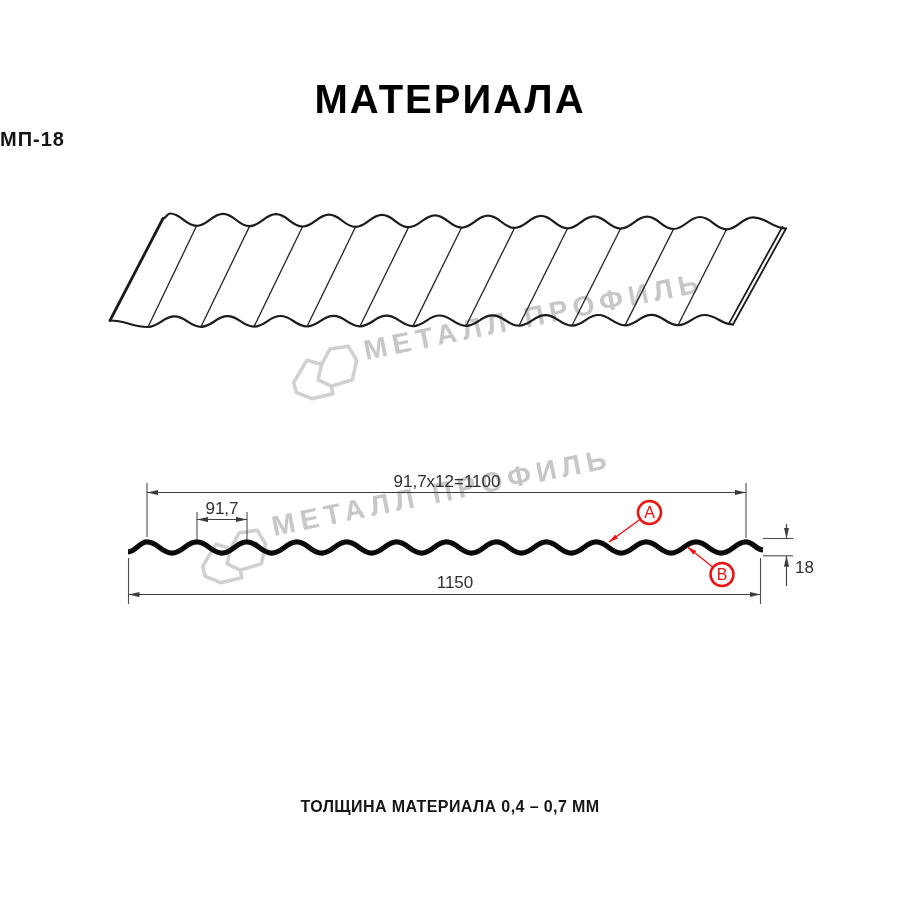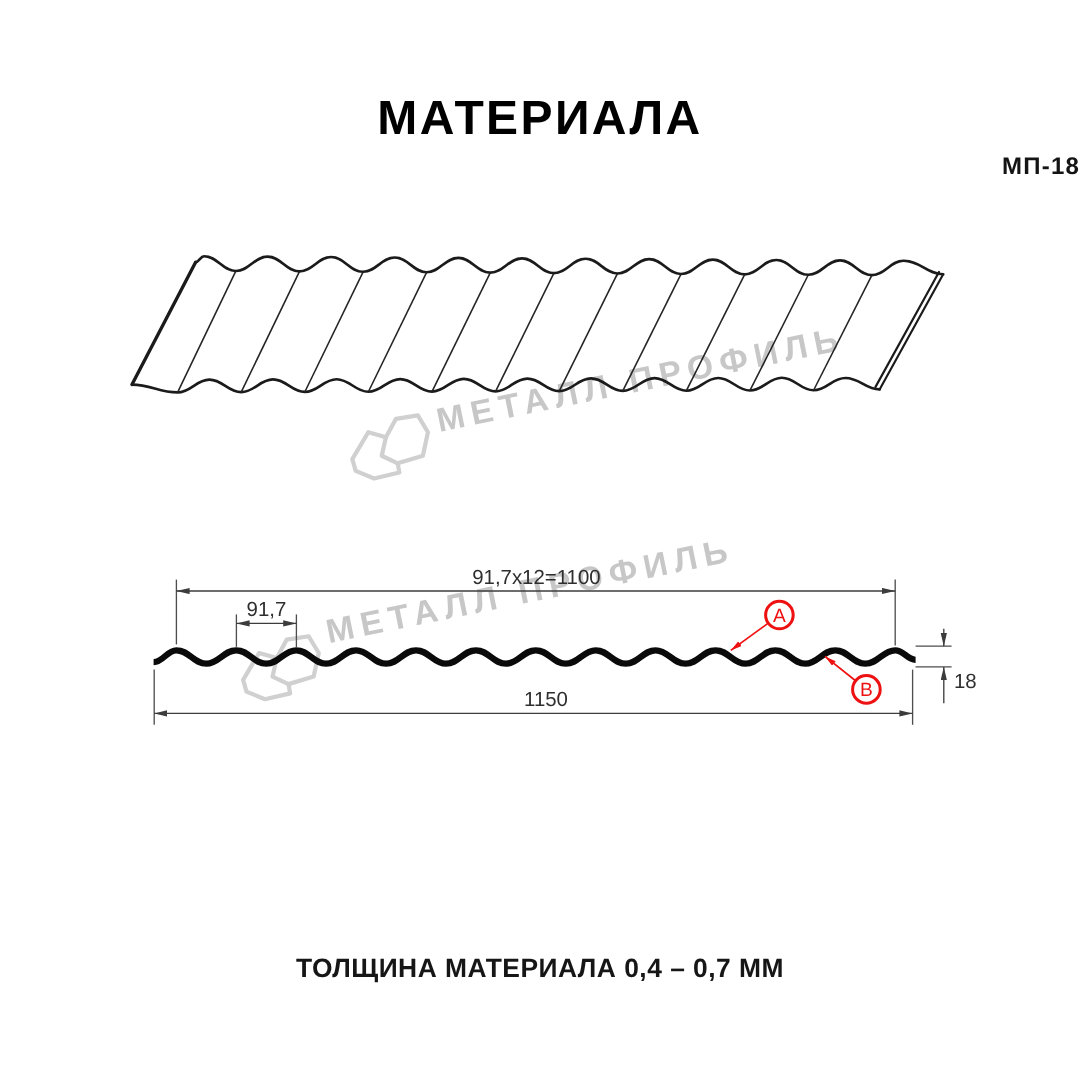--- a/index.html
+++ b/index.html
@@ -6,25 +6,25 @@
   body{
     width:900px;height:900px;position:relative;overflow:hidden;
     background:#ffffff;font-family:"Liberation Sans",sans-serif;
   }
   .page-title{
     position:absolute;top:76px;left:0;right:0;height:46px;line-height:46px;
     text-align:center;font-size:40px;font-weight:700;letter-spacing:2px;color:#000;
   }
   .profile-code{
     position:absolute;top:127px;left:0;right:0;height:24px;line-height:24px;
-    text-align:right;font-size:20px;font-weight:700;letter-spacing:1px;color:#141414;
+    text-align:left;font-size:20px;font-weight:700;letter-spacing:1px;color:#141414;
   }
   .thickness-note{
     position:absolute;top:794px;left:0;right:0;height:26px;line-height:26px;
-    text-align:center;font-size:22px;font-weight:700;letter-spacing:.4px;color:#161616;
+    text-align:center;font-size:16px;font-weight:700;letter-spacing:.4px;color:#161616;
   }
   svg#drawing{position:absolute;left:0;top:0;display:block}
   .wm-text{font-size:28px;font-weight:700;letter-spacing:5.5px;fill:#c7c7c7}
   .wm-logo{fill:none;stroke:#d0d0d0;stroke-width:5px;stroke-linejoin:round}
   .sheet-wave{fill:none;stroke:#1b1b1b;stroke-width:2.2px;stroke-linecap:round}
   .sheet-edge{fill:none;stroke:#1b1b1b;stroke-width:2.8px;stroke-linecap:round}
   .sheet-edge-thin{fill:none;stroke:#1b1b1b;stroke-width:1.8px;stroke-linecap:round}
   .ridge{stroke:#242424;stroke-width:1.3px}
   .profile-wave{fill:none;stroke:#0a0a0a;stroke-width:5.2px}
   .dim-thin{stroke:#4d4d4d;stroke-width:1.1px}

